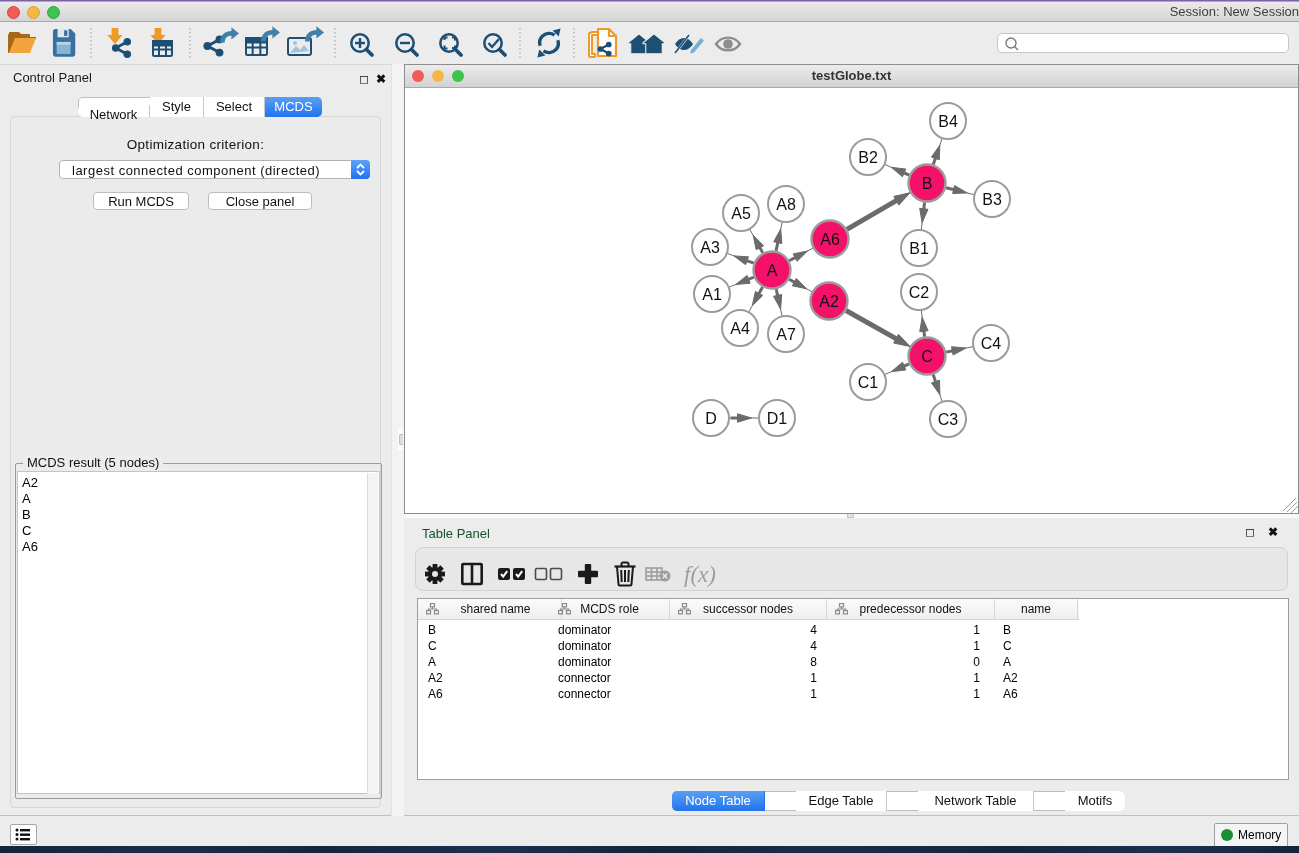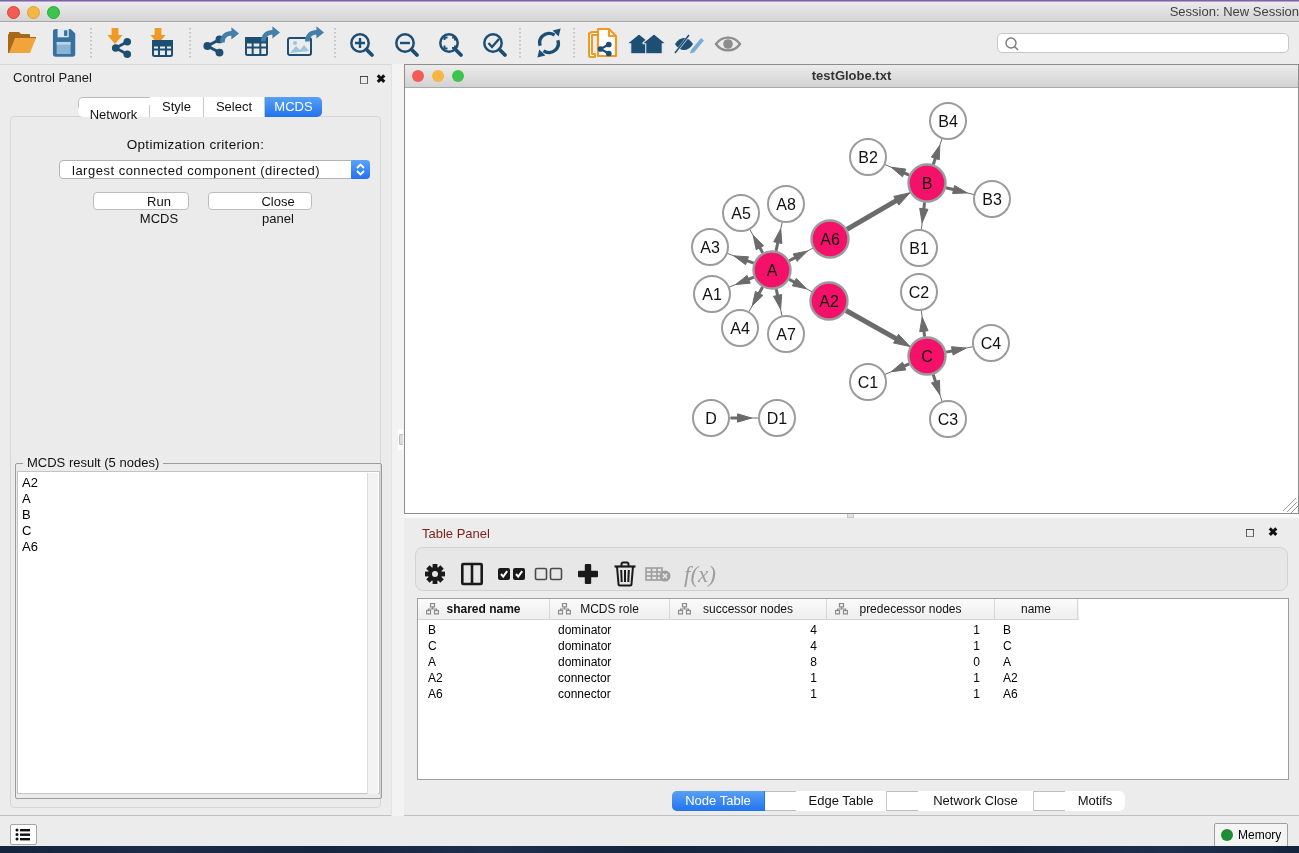--- a/index.html
+++ b/index.html
@@ -35,39 +35,39 @@
   #cp-tabs div:nth-child(1){width:71px;margin-top:8px;}
   #cp-tabs div:nth-child(2){width:53px;}
   #cp-tabs div:nth-child(3){width:60px;}
   #cp-tabs div:nth-child(4){width:57px;}
   #opt-label{left:0;top:72px;width:391px;text-align:center;font-size:13.5px;letter-spacing:0.3px;color:#111;}
   #dropdown{left:43px;top:95px;width:311px;height:19px;background:#fff;border:1px solid #b3b3b3;border-radius:4px;box-sizing:border-box;margin-left:16px;}
   #dropdown span{position:absolute;left:12px;top:1px;font-size:13px;letter-spacing:0.5px;line-height:17px;color:#111;}
   #dd-step{position:absolute;right:-1px;top:-1px;width:19px;height:19px;border-radius:1px 4px 4px 1px;
      background:linear-gradient(#5ba3f7,#2470f0);}
   .btn{position:absolute;height:18px;background:#fff;border:1px solid #bdbdbd;border-radius:4px;
-       font-size:13px;text-align:center;line-height:17px;color:#111;box-sizing:border-box;padding-left:36px;}
+       font-size:13px;text-align:center;line-height:17px;color:#111;box-sizing:border-box;}
   #btn-run{left:93px;top:127px;width:96px;}
   #btn-close{left:208px;top:127px;width:104px;}
   
   #grp{left:15px;top:398px;width:367px;height:336px;border:1px solid #9c9c9c;border-radius:2px;box-sizing:border-box;}
   #grp-label{left:23px;top:390px;background:#ececec;padding:0 4px;font-size:13px;color:#111;}
   #mcds-list{left:17px;top:406px;width:363px;height:323px;background:#fff;border:1px solid #c4c4c4;box-sizing:border-box;}
   #mcds-list .it{font-size:13px;line-height:16px;padding-left:4px;color:#000;}
   #mcds-scroll{position:absolute;right:1px;top:1px;width:10px;height:321px;background:#f3f3f3;border-left:1px solid #dcdcdc;}
   
   #netwin{left:404px;top:64px;width:895px;height:450px;background:#fff;
      border:1px solid #8d8d8d;box-sizing:border-box;}
   #net-title{left:0;top:0;width:893px;height:23px;background:linear-gradient(#ececec,#d2d2d2);
      border-bottom:1px solid #a9a9a9;box-sizing:border-box;}
   #net-title .tl{position:absolute;width:12px;height:12px;border-radius:50%;top:5px;}
   #net-title span{display:block;text-align:center;font-size:13px;font-weight:bold;color:#333;line-height:22px;}
   
   #tpanel{left:404px;top:514px;width:895px;height:302px;background:#ececec;}
-  #tp-title{left:18px;top:12px;font-size:13px;color:#7f1d1d;position:absolute;}
+  #tp-title{left:18px;top:12px;font-size:13px;color:#14532d;position:absolute;}
   #tp-toolbar{position:absolute;left:11px;top:33px;width:873px;height:44px;background:#e7e7e7;
      border:1px solid #d2d2d2;border-radius:8px;box-sizing:border-box;text-align:center;}
   #tbl{position:absolute;left:13px;top:84px;width:872px;height:182px;background:#fff;border:1px solid #9e9e9e;box-sizing:border-box;}
   #tbl-head{position:absolute;left:0;top:0;width:661px;height:21px;background:linear-gradient(#fbfbfb,#eeeeee);
       border-bottom:1px solid #d4d4d4;box-sizing:border-box;}
   .hcell{position:absolute;top:0;height:20px;border-right:1px solid #d8d8d8;box-sizing:border-box;
       font-size:12px;color:#111;text-align:center;line-height:20px;}
   .trow{position:absolute;font-size:12px;color:#000;height:16px;line-height:16px;}
   #tp-tabs{left:268px;top:277px;gap:31px;}
   #tp-tabs div:nth-child(1){width:92px;}
@@ -437,21 +437,21 @@
             <line x1="-1" y1="-6" x2="-1" y2="6"></line>
           </g>
 <circle cx="7" cy="2" r="5.5" fill="#9e9e9e"></circle>
           <path d="M4.8 -0.2 l4.4 4.4 M9.2 -0.2 l-4.4 4.4" stroke="#e7e7e7" stroke-width="1.6"></path>
         </g>
 <text x="268" y="34" font-family="Liberation Serif, serif" font-style="italic" font-size="23" fill="#9e9e9e">f(x)</text>
 </svg>
     </div>
     <div id="tbl">
       <div id="tbl-head">
-      <div class="hcell" style="left:0px;width:132px;font-weight:bold;">shared name</div>
+      <div class="hcell" style="left:12px;width:132px;">shared name</div>
       <div class="hcell" style="left:132px;width:120px;">MCDS role</div>
       <div class="hcell" style="left:252px;width:157px;">successor nodes</div>
       <div class="hcell" style="left:409px;width:168px;">predecessor nodes</div>
       <div class="hcell" style="left:577px;width:83px;">name</div>
       <svg width="13" height="12" style="position:absolute;left:8px;top:4px">
           <g fill="none" stroke="#8a8a8a" stroke-width="1.2">
             <rect x="4.5" y="0.5" width="4" height="3.4"></rect>
             <rect x="0.5" y="7.5" width="4" height="3.4"></rect>
             <rect x="8.5" y="7.5" width="4" height="3.4"></rect>
             <path d="M6.5 4 v2 M2.5 7.5 v-1.5 h8 v1.5"></path>
@@ -504,21 +504,21 @@
       <div class="trow" style="left:585px;top:71px;">A2</div>
       <div class="trow" style="left:10px;top:87px;">A6</div>
       <div class="trow" style="left:140px;top:87px;">connector</div>
       <div class="trow" style="left:252px;top:87px;width:147px;text-align:right;">1</div>
       <div class="trow" style="left:409px;top:87px;width:153px;text-align:right;">1</div>
       <div class="trow" style="left:585px;top:87px;">A6</div>
     </div>
     <div class="seg" id="tp-tabs">
       <div class="sel">Node Table</div>
       <div>Edge Table</div>
-      <div>Network Close</div>
+      <div>Network Table</div>
       <div>Motifs</div>
     </div>
   </div>
 
   <div class="abs" id="statusbar">
     <div id="sb-left">
       <svg width="25" height="19">
         <circle cx="6" cy="5" r="1.5" fill="#111"></circle>
         <rect x="9" y="4" width="10" height="2.4" fill="#111"></rect>
         <circle cx="6" cy="9.5" r="1.5" fill="#111"></circle>

